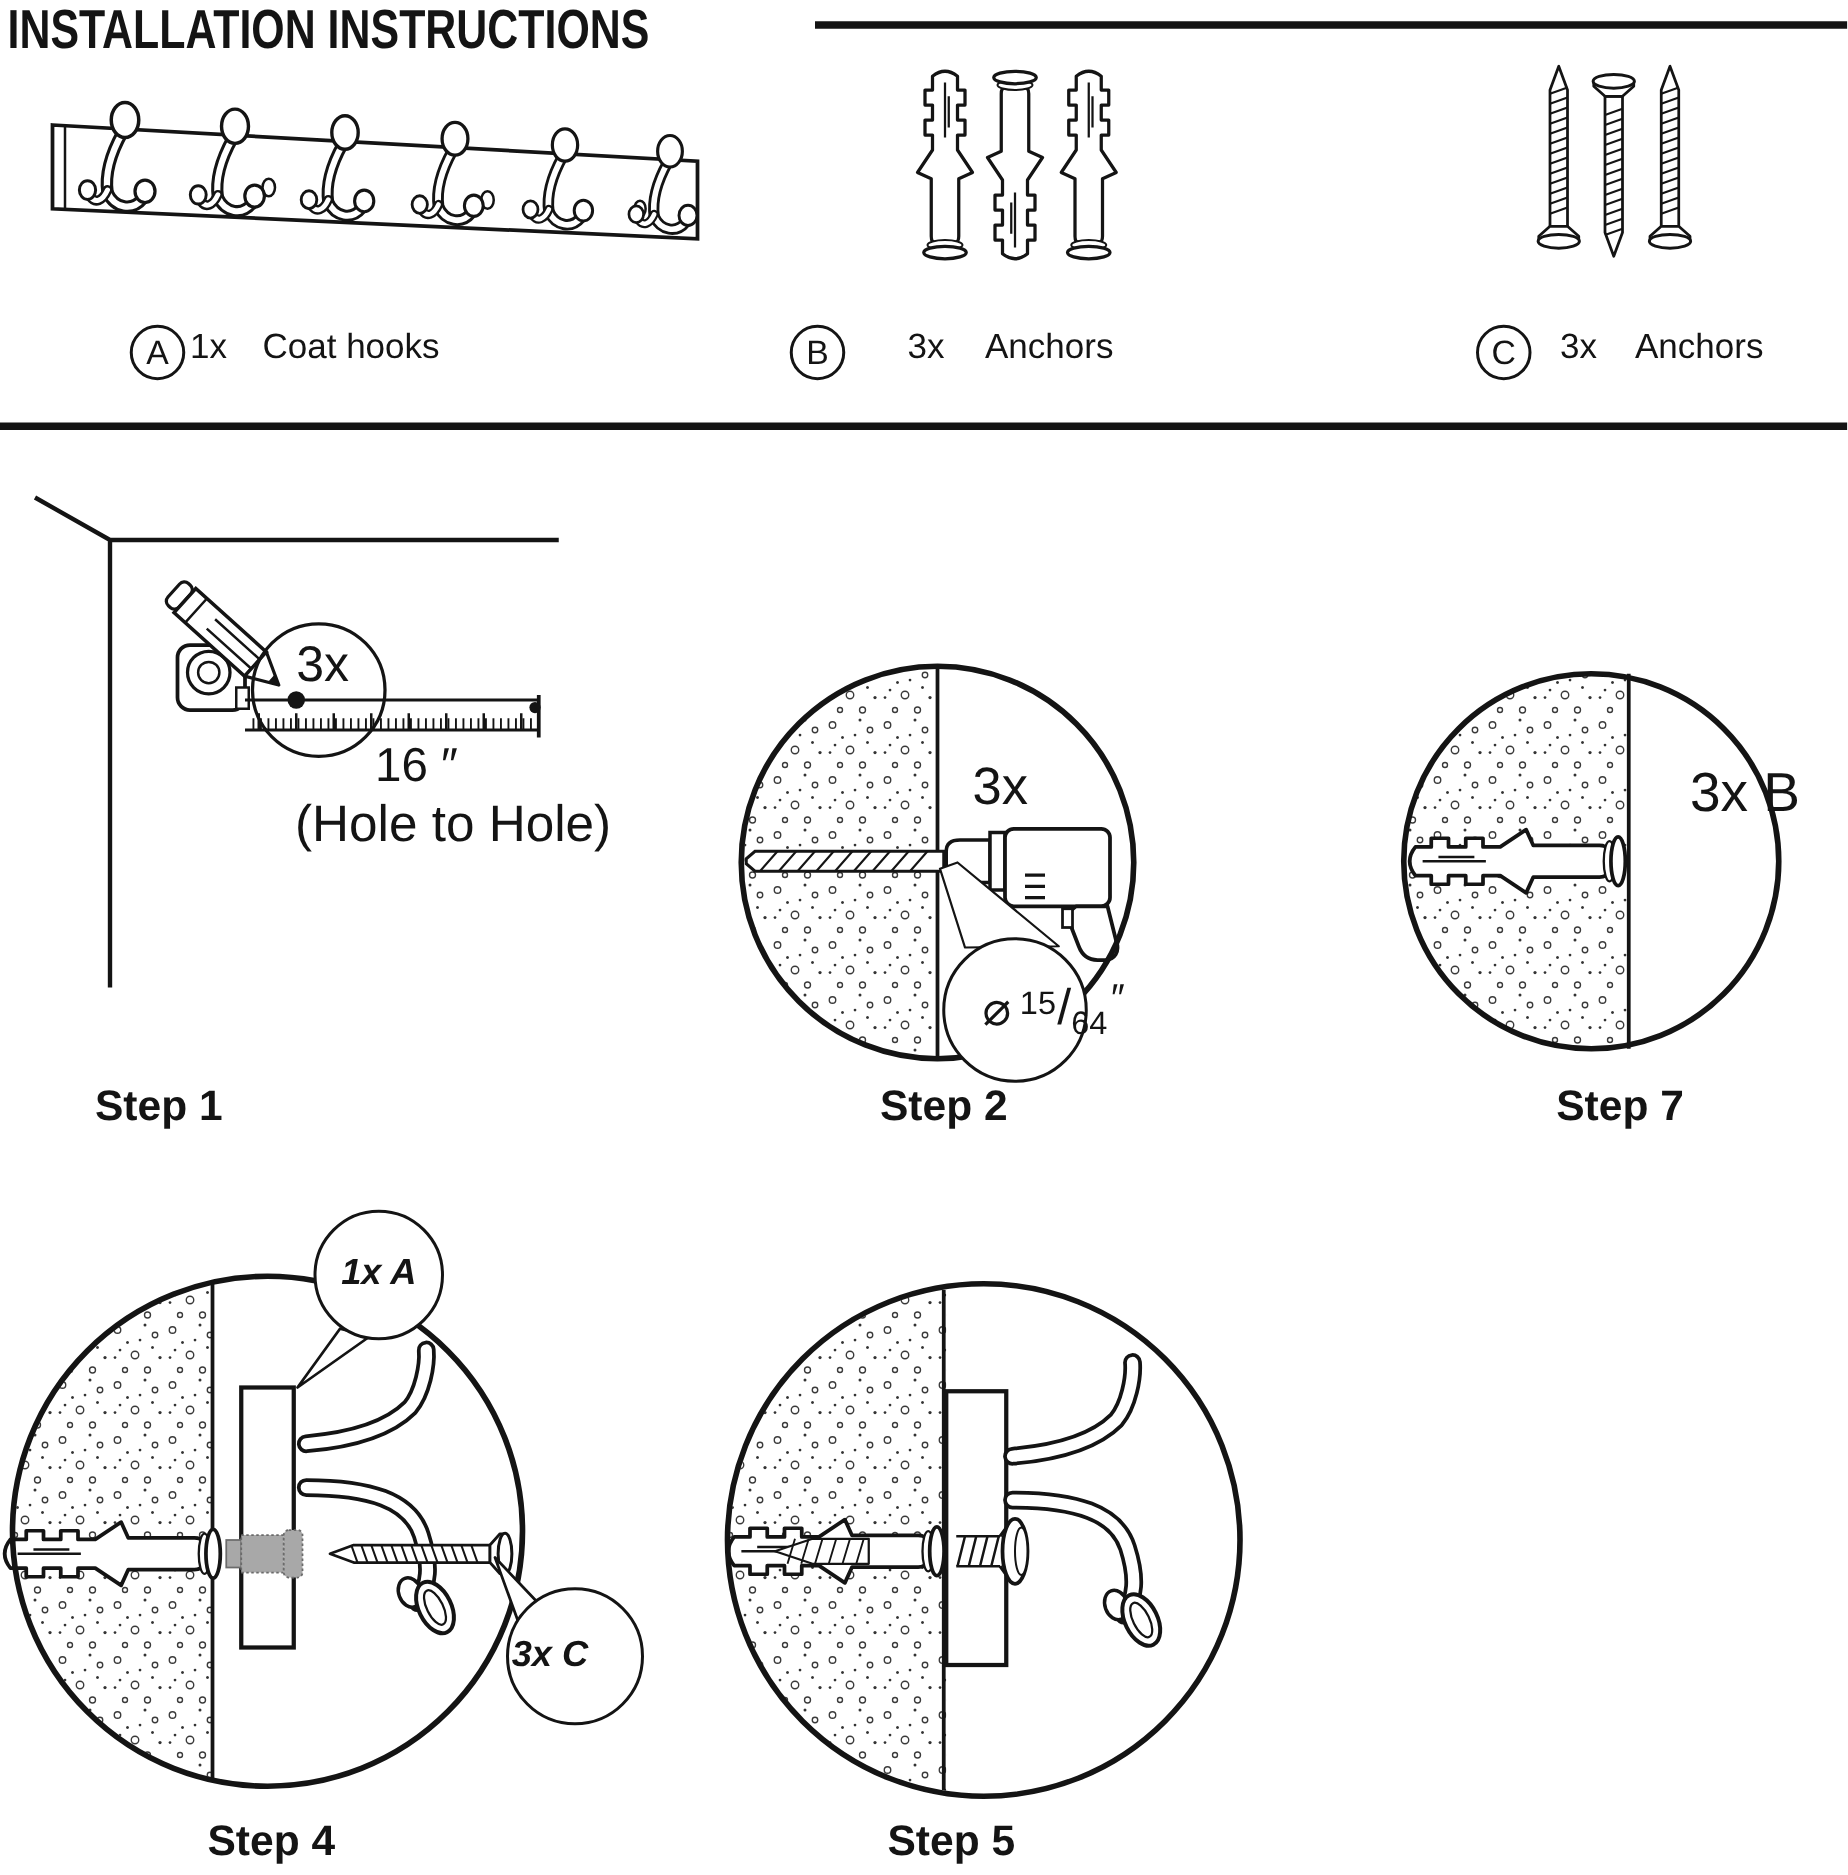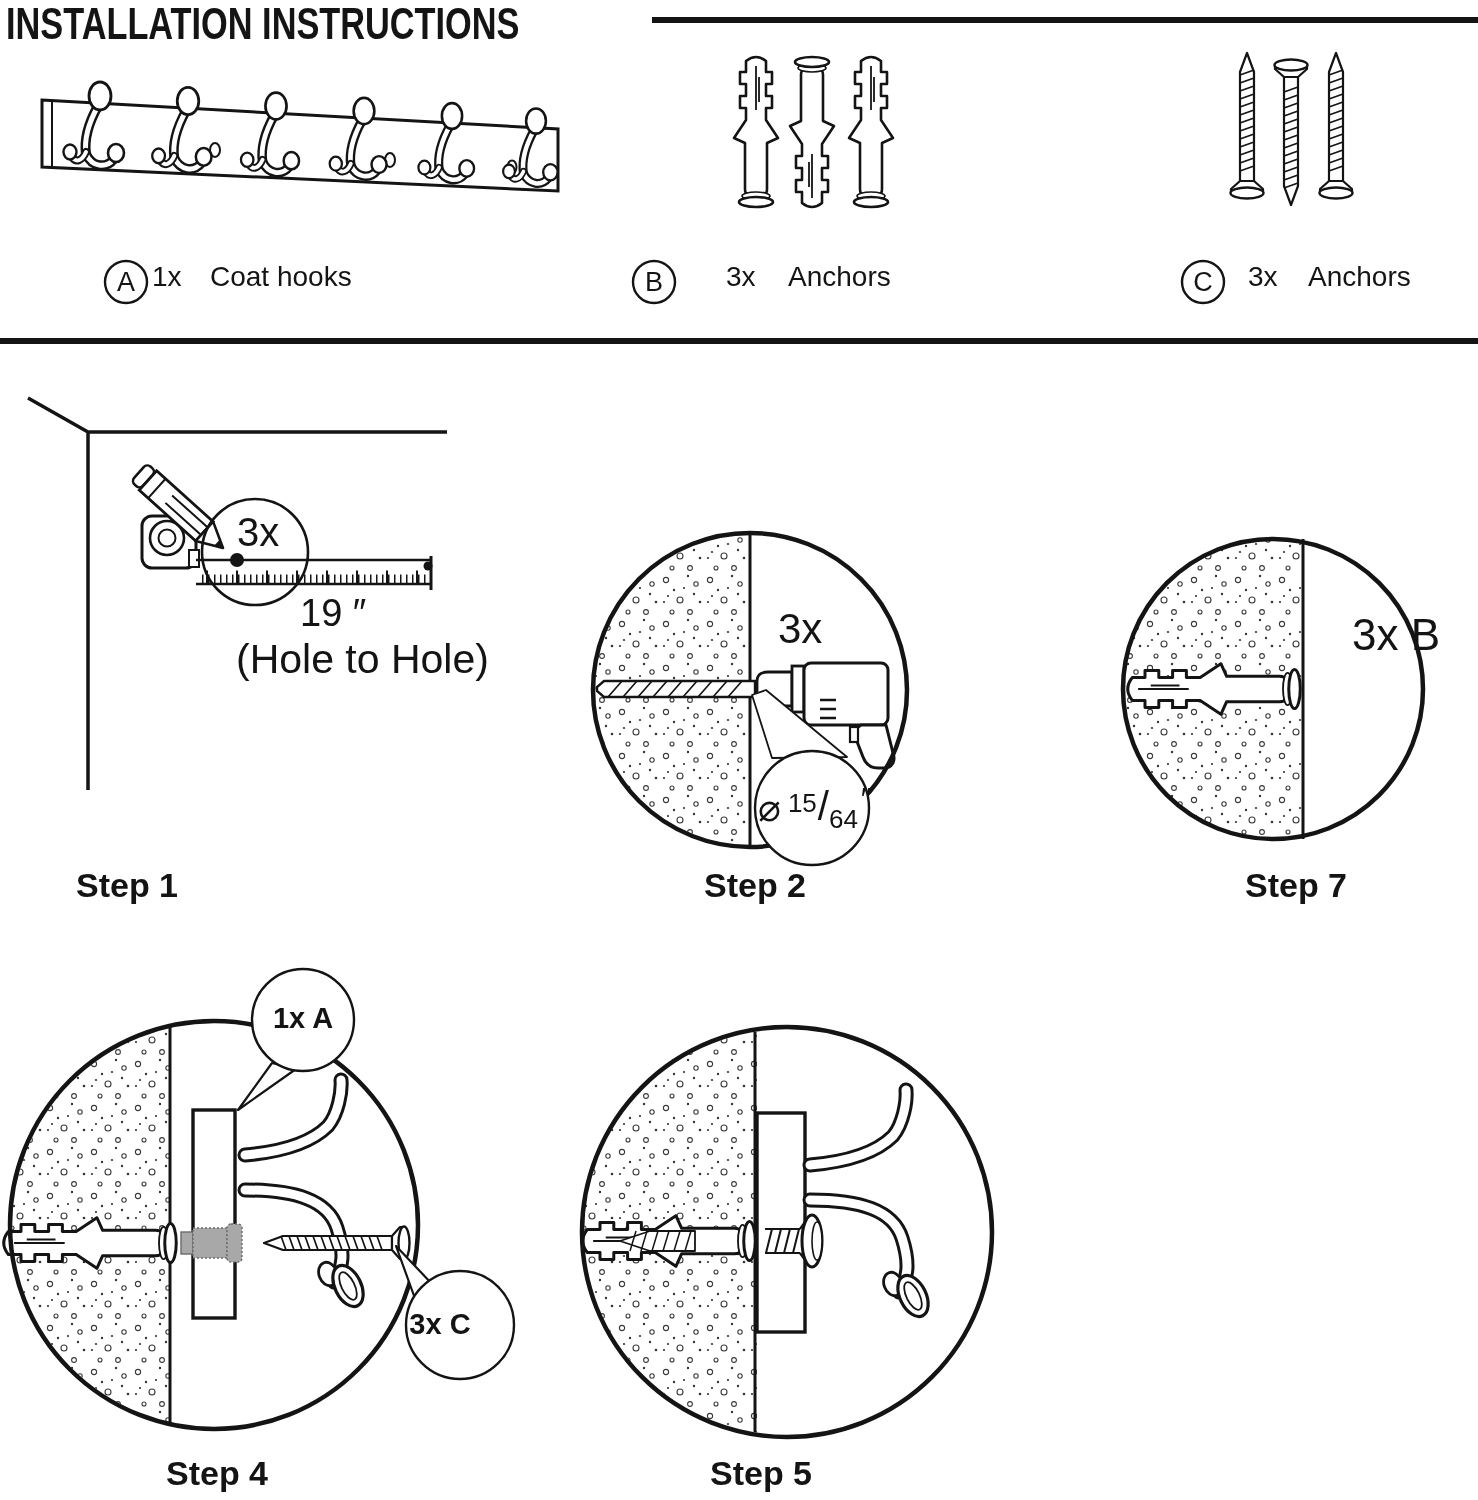--- a/index.html
+++ b/index.html
@@ -10,22 +10,22 @@
   #lineart{position:absolute;left:0;top:0;}
   .t{position:absolute;white-space:nowrap;color:#141414;line-height:1;}
   .title{
     font-size:44px;font-weight:700;letter-spacing:0px;
     transform:scaleX(0.78);transform-origin:left top;
   }
   .plabel{font-size:28px;}
   .pletter{font-size:27px;width:42px;text-align:center;}
   .ann{font-size:40px;}
   .steplab{font-size:34px;font-weight:700;}
-  .bubble{font-size:29px;font-weight:700;width:104px;text-align:center;}
-  .dia{position:absolute;}
+  .bubble{font-size:29px;font-weight:700;width:104px;text-align:center;font-style:italic;}
+  .dia{position:absolute;padding-left:28px;}
   .dia span{display:inline-block;position:relative;}
   .dia .sym{font-size:38px;top:7px;}
   .dia .num{font-size:26px;top:-2px;margin-left:7px;}
   .dia .slash{font-size:40px;top:6px;margin-left:1px;}
   .dia .den{font-size:26px;top:14px;}
   .dia .unit{font-size:31px;top:-4px;margin-left:3px;}
 </style>
 </head>
 <body>
 
@@ -229,21 +229,21 @@
 
   <span class="t pletter" style="left:633px;top:269px">B</span>
   <span class="t plabel" style="left:726px;top:263px">3x</span>
   <span class="t plabel" style="left:788px;top:263px">Anchors</span>
 
   <span class="t pletter" style="left:1182px;top:269px">C</span>
   <span class="t plabel" style="left:1248px;top:263px">3x</span>
   <span class="t plabel" style="left:1308px;top:263px">Anchors</span>
 
   <span class="t ann" style="left:237px;top:512px">3x</span>
-  <span class="t" style="left:300px;top:594px;font-size:38px">19 ″</span>
+  <span class="t" style="left:300px;top:594px;font-size:38px">16 ″</span>
   <span class="t" style="left:236px;top:639px;font-size:41px">(Hole to Hole)</span>
   <span class="t steplab" style="left:76px;top:868px">Step 1</span>
 
   <span class="t" style="left:778px;top:608px;font-size:42px">3x</span>
   <div class="dia" style="left:758px;top:778px">
     <span class="sym">⌀</span><span class="num">15</span><span class="slash">/</span><span class="den">64</span><span class="unit">″</span>
   </div>
   <span class="t steplab" style="left:704px;top:868px">Step 2</span>
 
   <span class="t" style="left:1352px;top:613px;font-size:44px">3x B</span>

